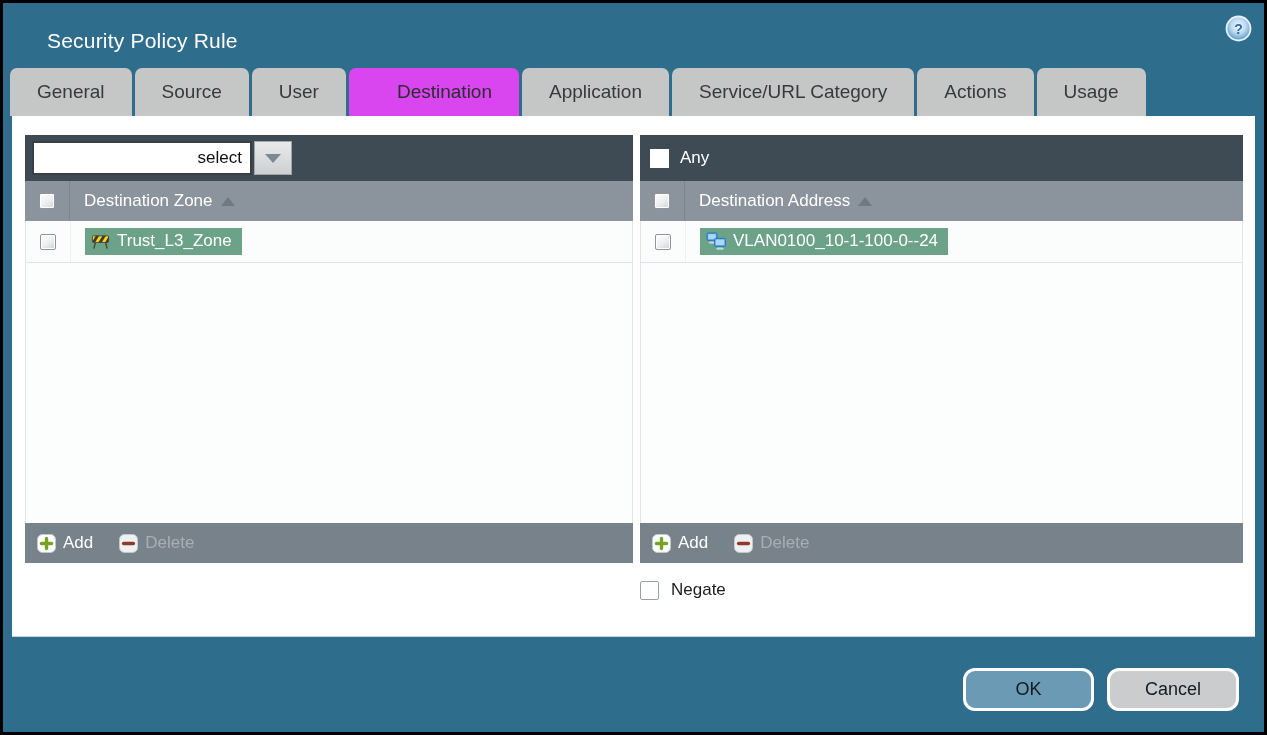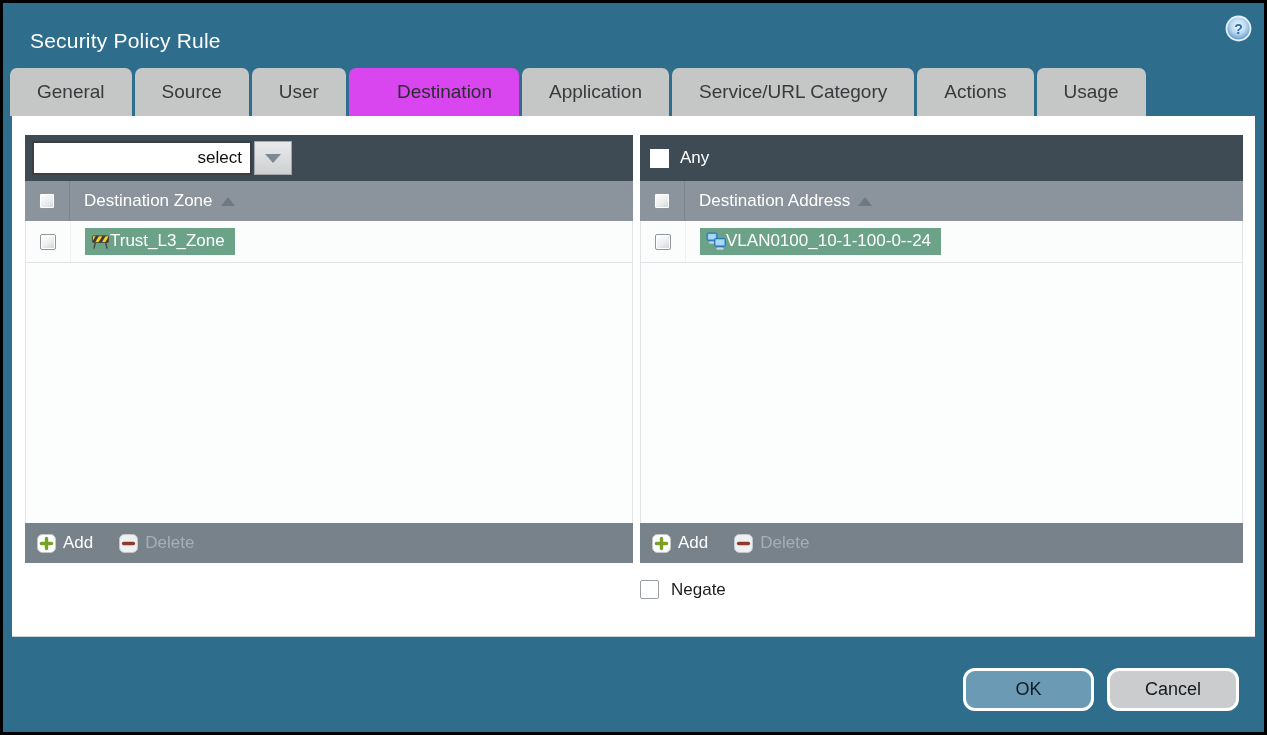--- a/index.html
+++ b/index.html
@@ -10,21 +10,21 @@
     position: relative;
     width: 1267px; height: 735px;
     background: #2F6D8D;
     border: 3px solid #000;
     overflow: hidden;
   }
 
   
   .titlebar {
     position: absolute; left: 0; top: 0; right: 0; height: 76px;
-    display: flex; align-items: center; padding-left: 27px;
+    display: flex; align-items: center; padding-left: 44px;
   }
   .title-text { color: #ffffff; font-size: 21px; letter-spacing: .2px; }
   .help-btn { position: absolute; right: 12px; top: 12px; width: 27px; height: 27px; cursor: pointer; }
 
   
   .tabs {
     position: absolute; left: 7px; top: 65px; height: 48px;
     display: flex; gap: 3px;
   }
   .tab {
@@ -95,21 +95,21 @@
     height: 302px; background: #fcfdfd;
     border-left: 1px solid #e2e5e7; border-right: 1px solid #e2e5e7;
   }
   .row {
     height: 42px; display: flex; align-items: center;
     border-bottom: 1px solid #e0e3e5; background: #fbfcfc;
   }
   .row .cb-cell { border-right: 1px solid #eef0f1; }
   .chip {
     margin-left: 14px;
-    display: inline-flex; align-items: center; 
+    display: inline-flex; align-items: center; gap: 7px;
     background: #6CA287; color: #ffffff;
     font-size: 17px; padding: 3px 10px 4px 6px;
     cursor: pointer; white-space: nowrap;
   }
 
   .panel-toolbar {
     height: 40px; background: #78828B;
     display: flex; align-items: center; gap: 26px; padding-left: 12px;
   }
   .tool-btn { display: flex; align-items: center; gap: 7px; font-size: 17px; color: #ffffff; cursor: pointer; }
@@ -124,21 +124,21 @@
     cursor: pointer;
   }
   .cbany { width: 19px; height: 19px; flex: none; background: #ffffff; cursor: pointer; }
   .cbneg {
     width: 19px; height: 19px; flex: none; background: #ffffff;
     border: 1px solid #98a0a6; border-radius: 2px; cursor: pointer;
   }
 
   .negate-row {
     position: absolute; left: 628px; top: 464px;
-    display: flex; align-items: flex-start; gap: 12px;
+    display: flex; align-items: flex-end; gap: 12px;
   }
   .negate-label { font-size: 17px; color: #1d1d1d; }
 
   
   .btn {
     position: absolute; top: 665px; height: 43px;
     border: 3px solid #ffffff; border-radius: 12px;
     font-family: "Liberation Sans", sans-serif; font-size: 18px; color: #141b20;
     cursor: pointer;
   }

